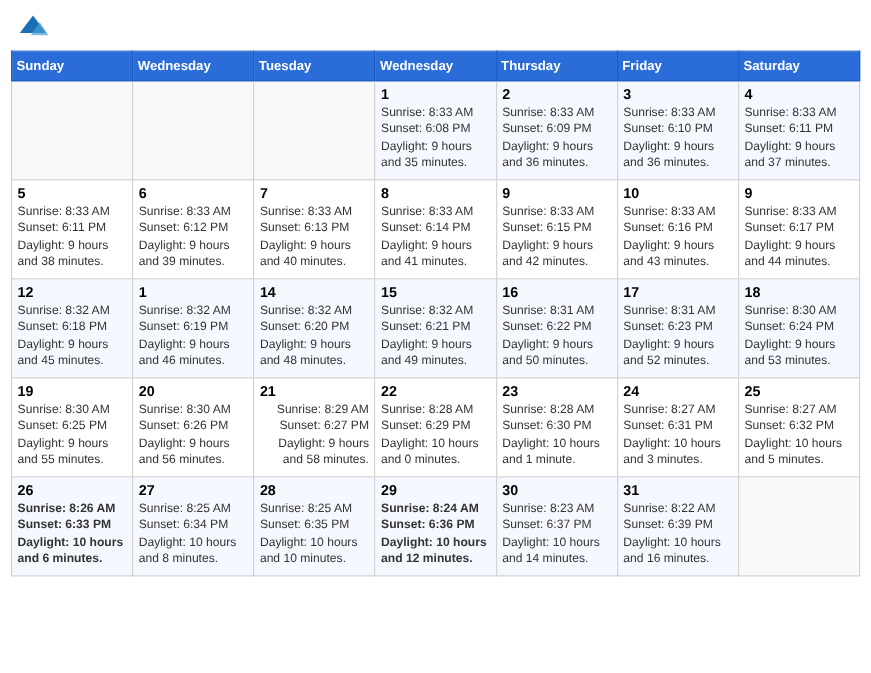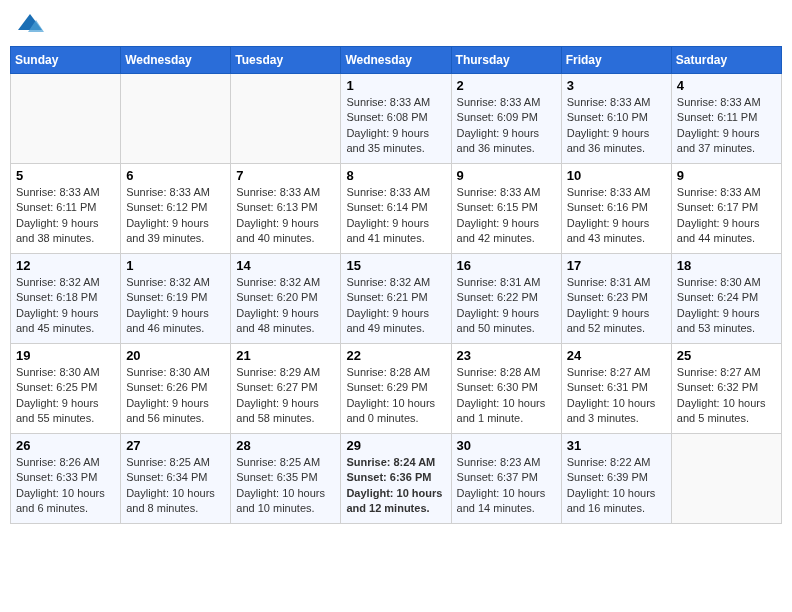--- a/index.html
+++ b/index.html
@@ -258,21 +258,21 @@
         </td>
         <td>
           <span class="day-num">20</span>
           <div class="day-info" style="white-space: pre-line;">Sunrise: 8:30 AM
 Sunset: 6:26 PM
 Daylight: 9 hours
 and 56 minutes.</div>
         </td>
         <td>
           <span class="day-num">21</span>
-          <div class="day-info" style="white-space: pre-line;">Sunrise: 8:29 AM
+          <div class="day-info" style="white-space: pre-line; text-align: right;">Sunrise: 8:29 AM
 Sunset: 6:27 PM
 Daylight: 9 hours
 and 58 minutes.</div>
         </td>
         <td>
           <span class="day-num">22</span>
           <div class="day-info" style="white-space: pre-line;">Sunrise: 8:28 AM
 Sunset: 6:29 PM
 Daylight: 10 hours
 and 0 minutes.</div>
@@ -295,21 +295,21 @@
           <span class="day-num">25</span>
           <div class="day-info" style="white-space: pre-line;">Sunrise: 8:27 AM
 Sunset: 6:32 PM
 Daylight: 10 hours
 and 5 minutes.</div>
         </td>
       </tr>
       <tr>
         <td>
           <span class="day-num">26</span>
-          <div class="day-info" style="white-space: pre-line;">Sunrise: 8:26 AM
+          <div class="day-info" style="white-space: pre-line; font-weight: bold;">Sunrise: 8:26 AM
 Sunset: 6:33 PM
 Daylight: 10 hours
 and 6 minutes.</div>
         </td>
         <td>
           <span class="day-num">27</span>
           <div class="day-info" style="white-space: pre-line;">Sunrise: 8:25 AM
 Sunset: 6:34 PM
 Daylight: 10 hours
 and 8 minutes.</div>

